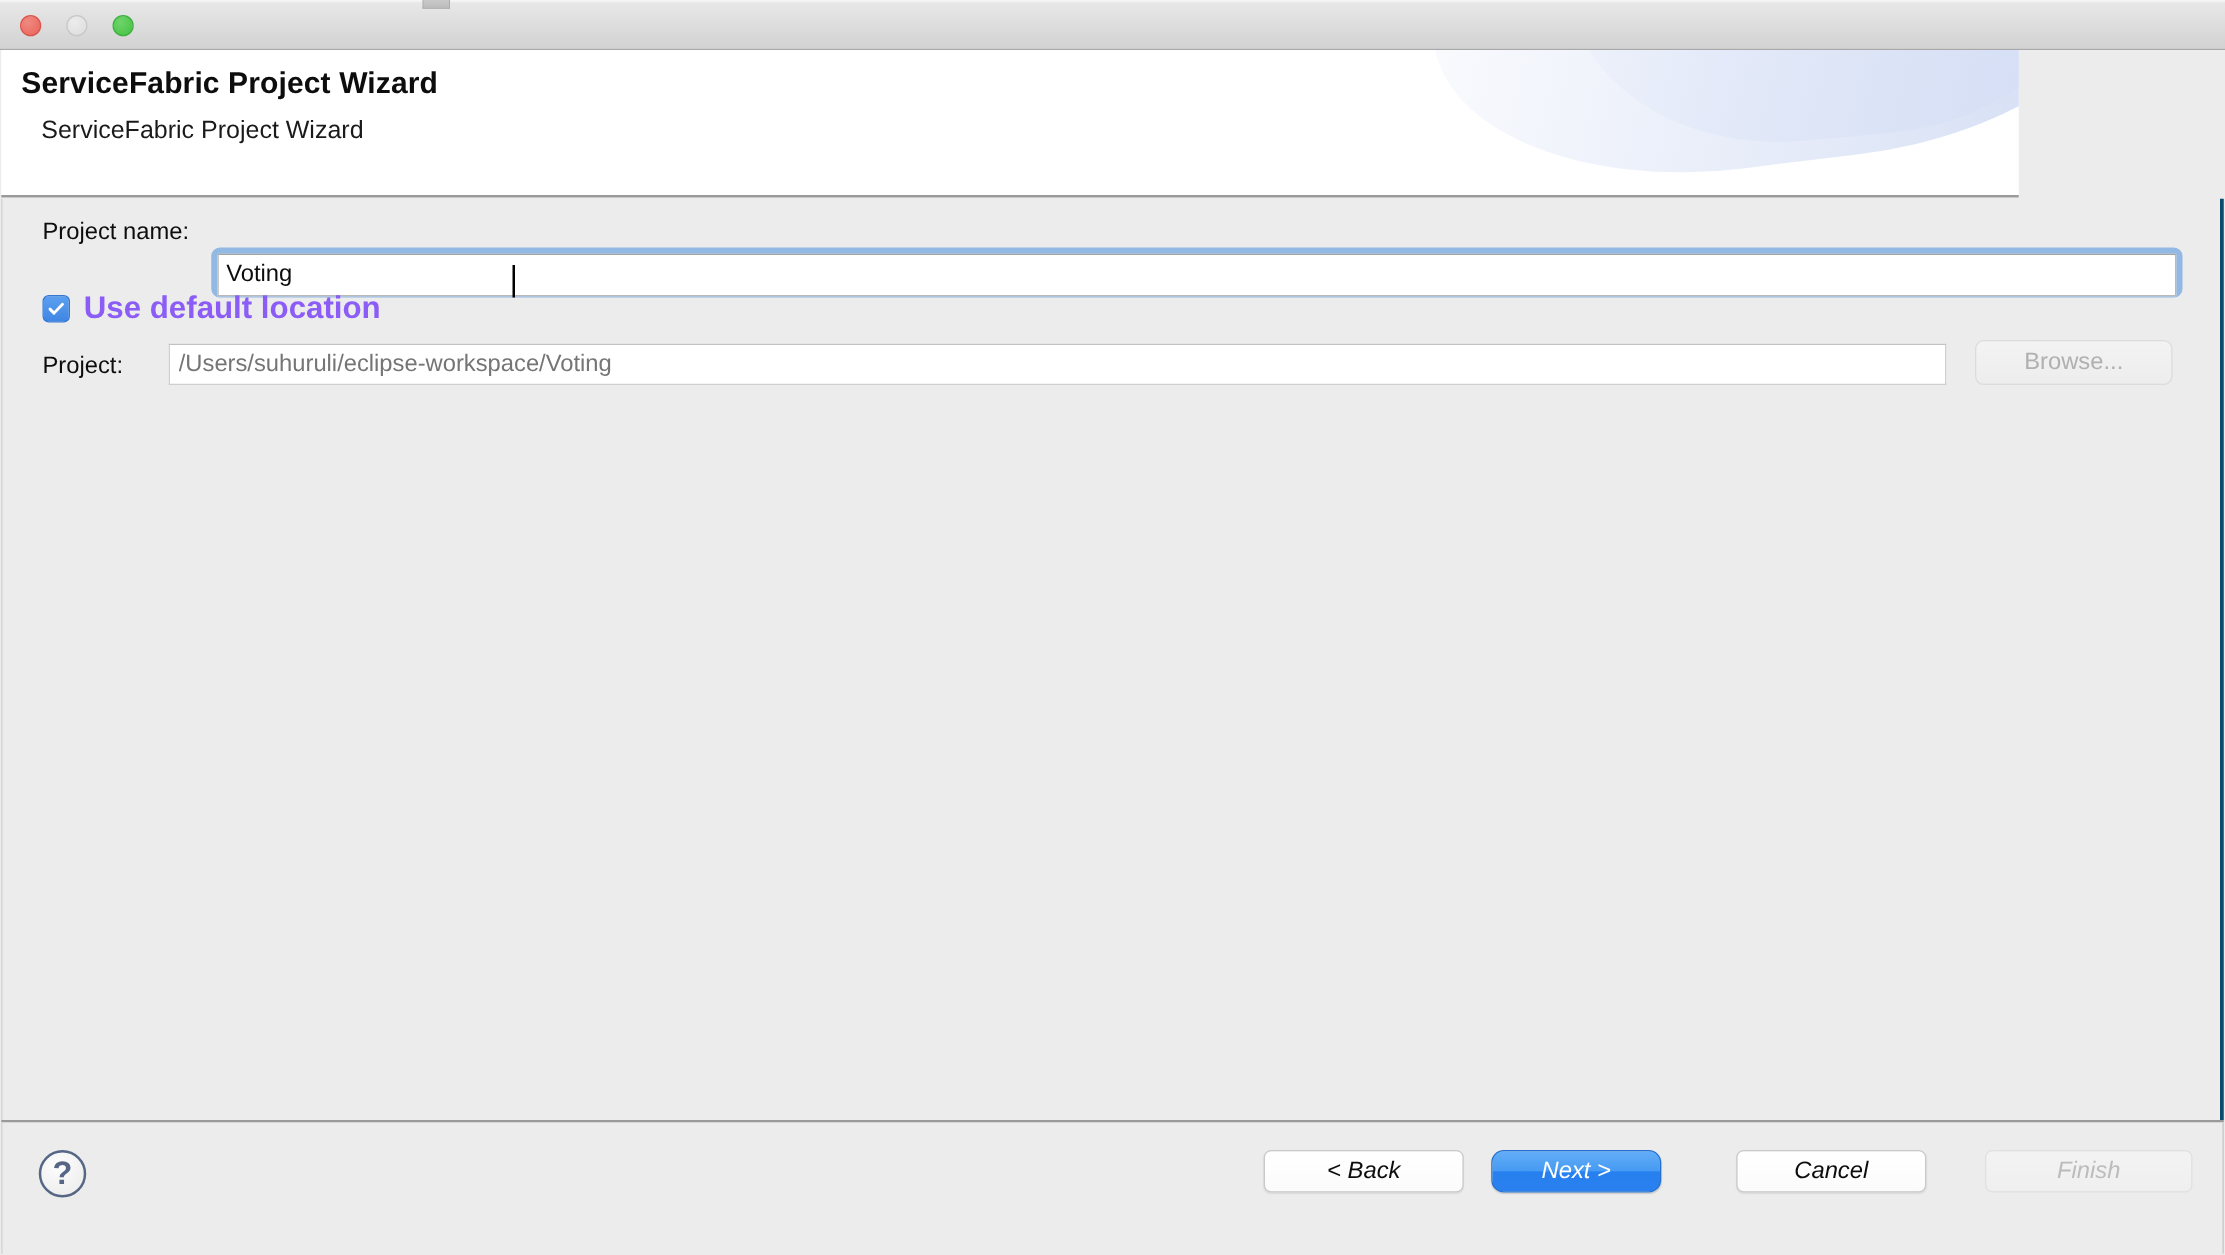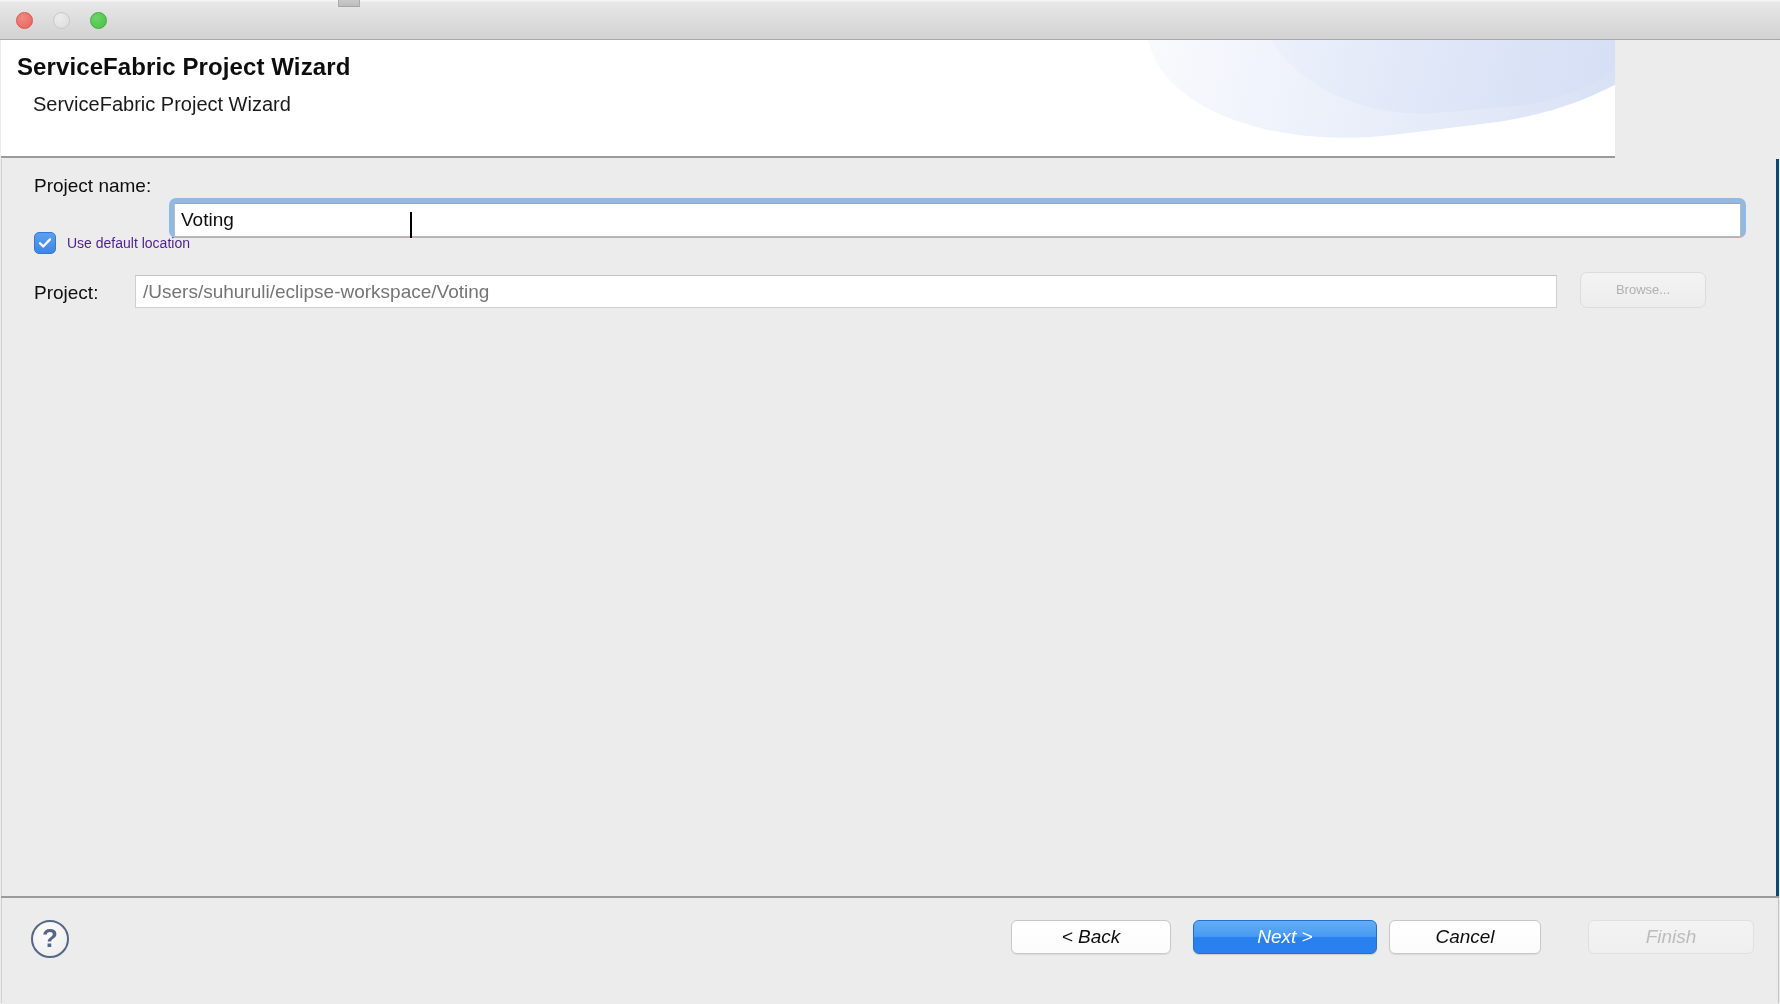--- a/index.html
+++ b/index.html
@@ -187,22 +187,23 @@
     height: 22px;
     border-radius: 5px;
     background: linear-gradient(to bottom, #5ba0ef, #3f86e4);
     border: 1px solid #3578d4;
     box-sizing: border-box;
     position: relative;
     flex: none;
   }
   .checkbox svg { position: absolute; left: 2px; top: 2px; }
   .checkbox-label {
-    font-size: 14px;
-    color: #4c1d95;
+    font-size: 25px;
+    color: #8b5cf6;
+    font-weight: bold;
   }
 
   .location-input {
     position: absolute;
     left: 133px;
     top: 116px;
     width: 1422px;
     height: 33px;
     background: #ffffff;
     border: 1px solid #cfcfcf;
@@ -214,28 +215,28 @@
     padding: 0 7px;
     line-height: 31px;
     outline: none;
     white-space: nowrap;
     overflow: hidden;
   }
   .browse-btn {
     position: absolute;
     left: 1578px;
     top: 113px;
-    width: 126px;
+    width: 158px;
     height: 36px;
     border-radius: 7px;
     background: linear-gradient(to bottom, #f3f3f3, #ededed);
     border: 1px solid #dcdcdc;
     box-sizing: border-box;
     color: #b0b0b0;
-    font-size: 13px;
+    font-size: 19px;
     font-family: "Liberation Sans", "DejaVu Sans", sans-serif;
     text-align: center;
     line-height: 34px;
   }
 
   
   .footer-sep {
     position: absolute;
     left: 1px;
     top: 896px;
@@ -296,21 +297,21 @@
     border: 1px solid #2370cf;
     color: #ffffff;
     box-shadow: 0 1px 1px rgba(0,0,0,0.14);
   }
   .btn-disabled {
     background: linear-gradient(to bottom, #f3f3f3, #efefef);
     border: 1px solid #e0e0e0;
     color: #bcbcbc;
   }
   #btn-back   { left: 1009px; width: 160px; }
-  #btn-next   { left: 1191px; width: 184px; }
+  #btn-next   { left: 1191px; width: 136px; border-radius: 10px; }
   #btn-cancel { left: 1387px; width: 152px; }
   #btn-finish { left: 1586px; width: 166px; }
 </style>
 </head>
 <body>
 
 <div id="window">
 
   <div class="titlebar">
     <div class="titlebar-edge"></div>

